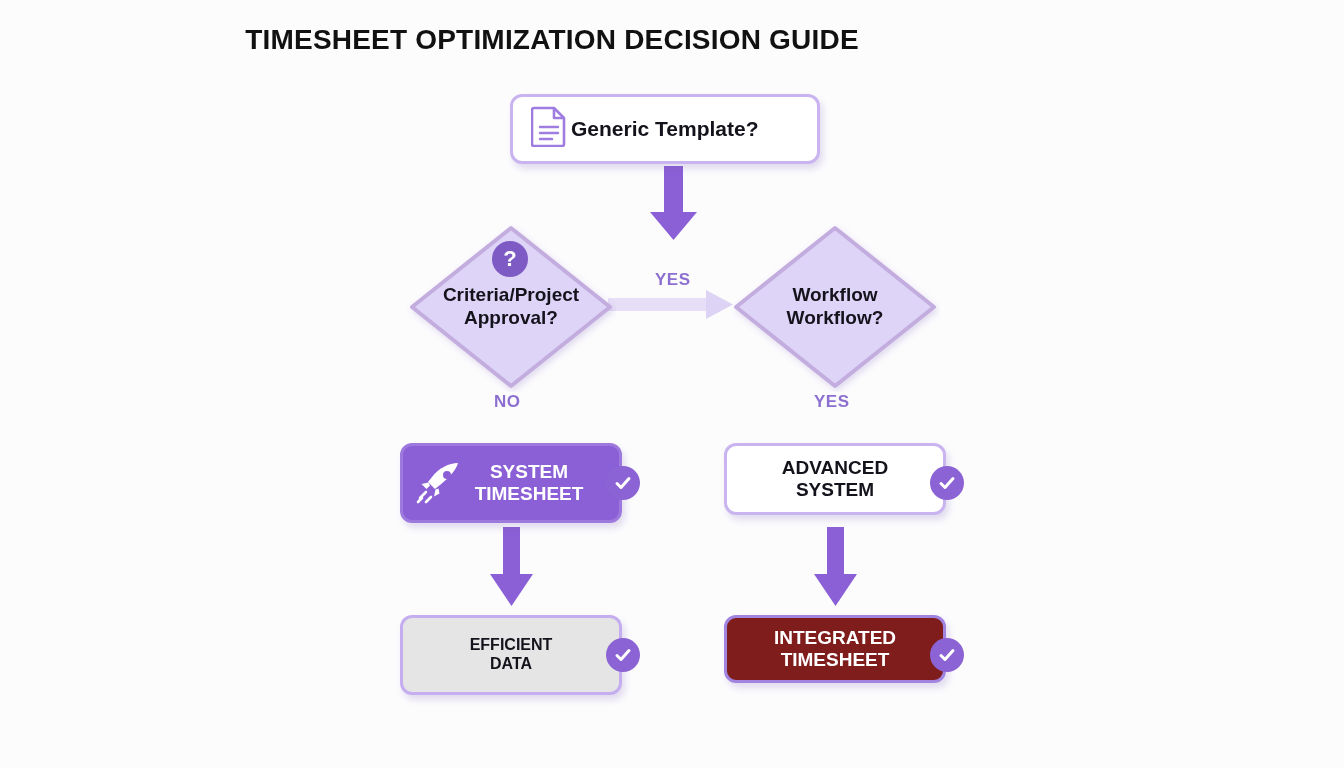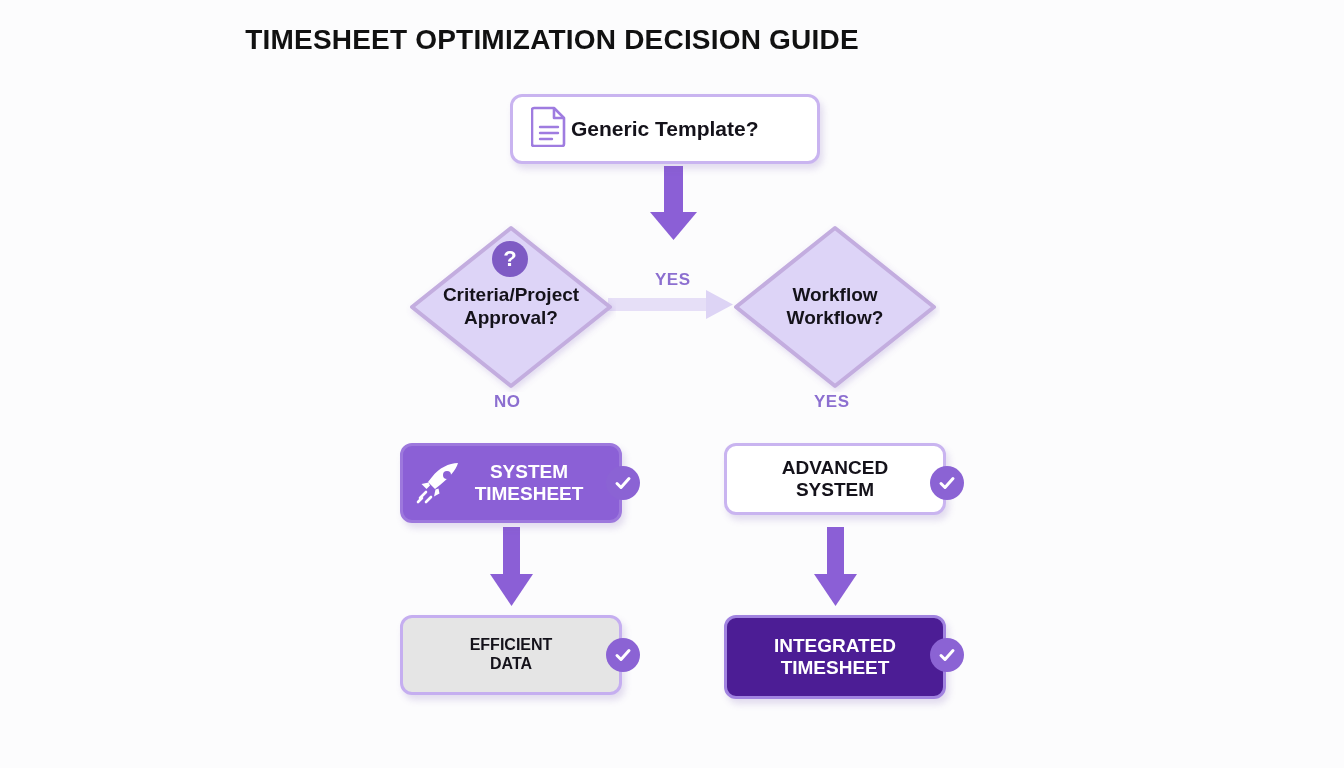--- a/index.html
+++ b/index.html
@@ -125,22 +125,22 @@
   #node-efficient {
     left: 400px; top: 615px;
     width: 222px; height: 80px;
     background: #e5e5e5;
     border: 3px solid #c5aef0;
     color: #14121a;
     font-size: 16px;
   }
   #node-integrated {
     left: 724px; top: 615px;
-    width: 222px; height: 84px;
-    background: #4c1d95;
+    width: 222px; height: 68px;
+    background: #7f1d1d;
     border: 3px solid #a183e0;
     color: #ffffff;
     font-size: 19px;
     text-align: center;
   }
 
   
   #rocket-icon {
     left: 414px; top: 458px;
     width: 50px; height: 50px;

